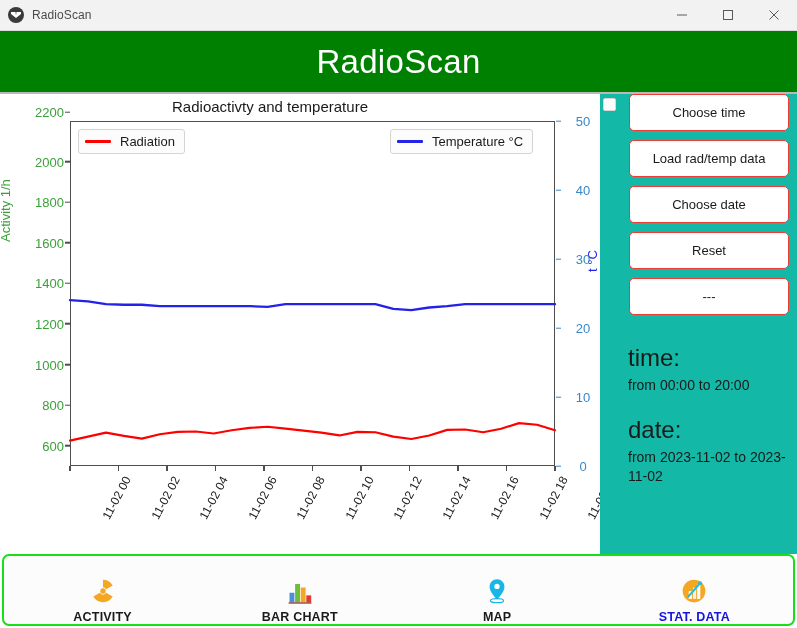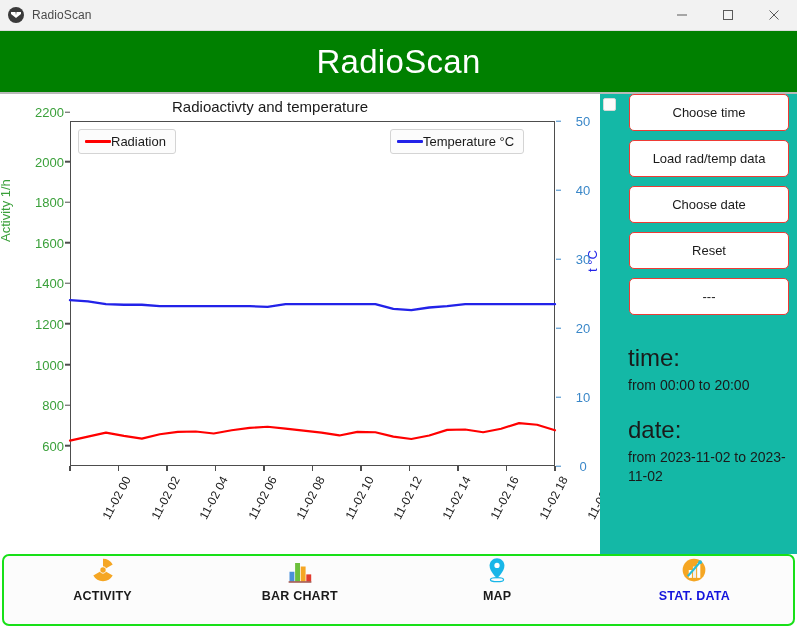--- a/index.html
+++ b/index.html
@@ -175,20 +175,21 @@
   }
 
   .legend {
     position: absolute;
     background: #fcfcfc;
     border: 1px solid #d4d4d4;
     border-radius: 3px;
     padding: 4px 9px 4px 6px;
     display: flex;
     align-items: center;
+    gap: 9px;
     font-size: 13px;
     color: #1a1a1a;
   }
   .legend .swatch {
     width: 26px; height: 2.4px;
     border-radius: 1px;
     display: inline-block;
   }
 
   .plot-svg {
@@ -256,21 +257,21 @@
   .sb-sub.last { margin-bottom: 0; }
 
   
   .bottomnav {
     flex: 0 0 72px;
     margin: 0 2px 2px 2px;
     border: 2.5px solid #18e018;
     border-radius: 7px;
     background: #fcfcfc;
     display: flex;
-    align-items: flex-start;
+    align-items: flex-end;
   }
   .nav-item {
     flex: 1 1 25%;
     display: flex;
     flex-direction: column;
     align-items: center;
     justify-content: center;
     gap: 5px;
     cursor: pointer;
   }

